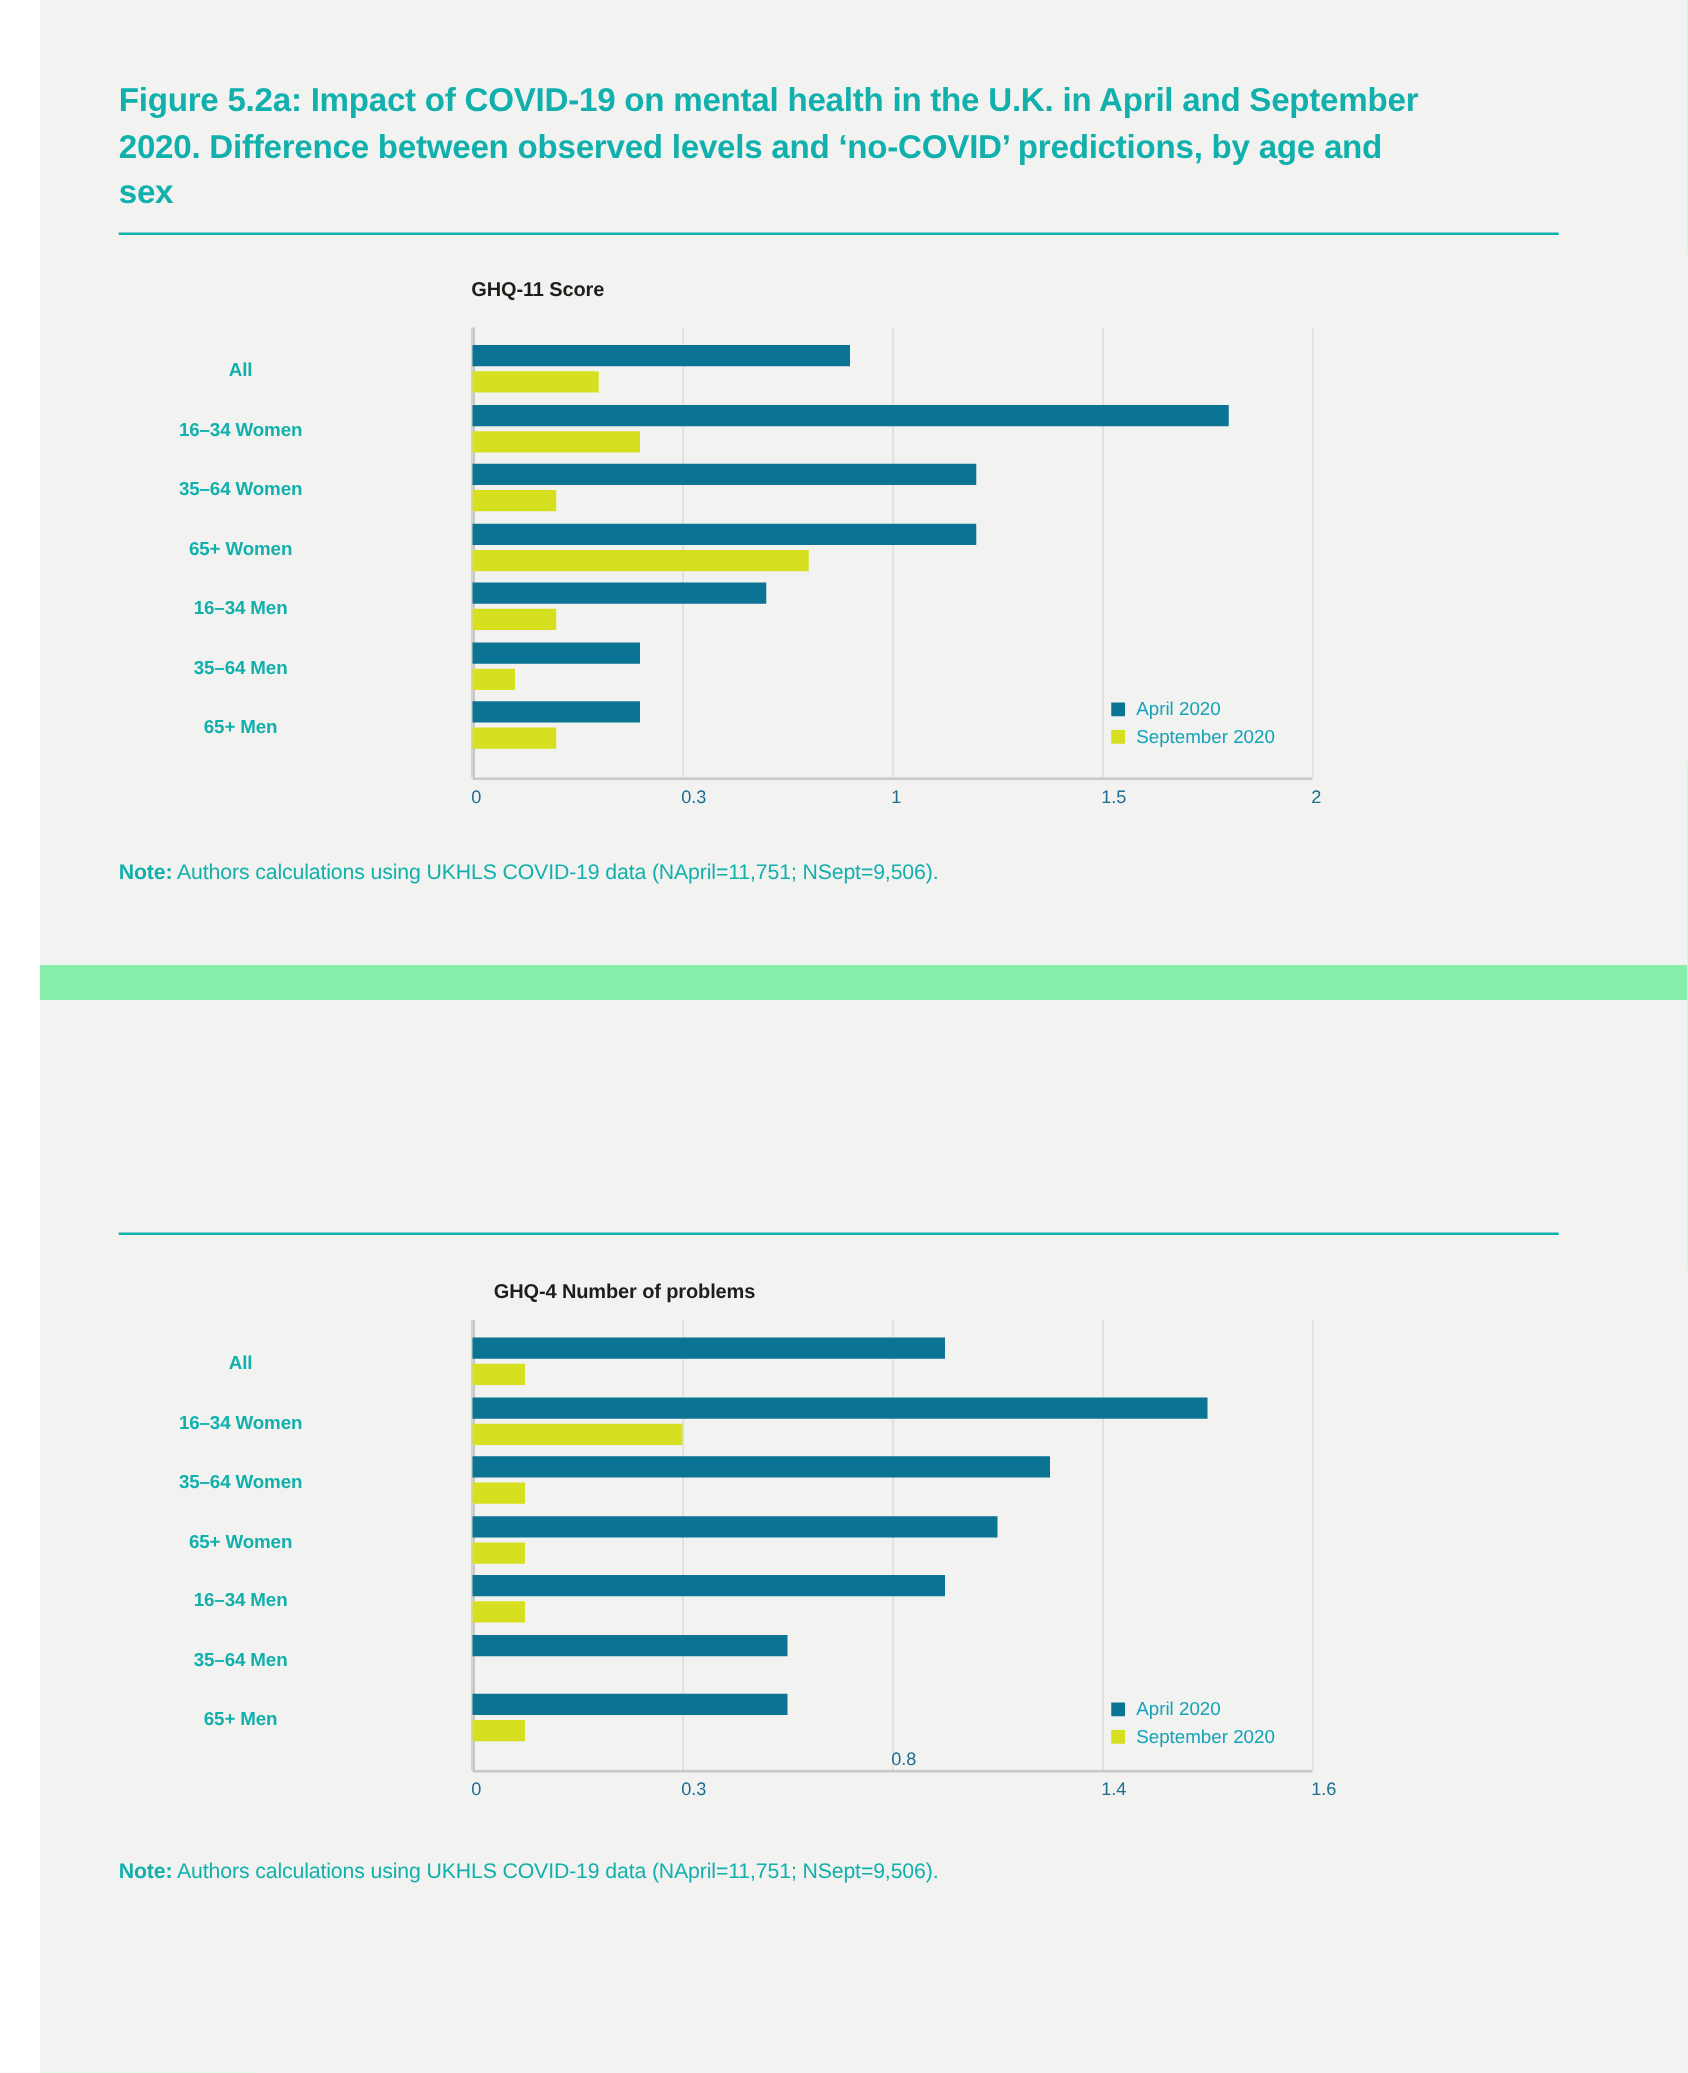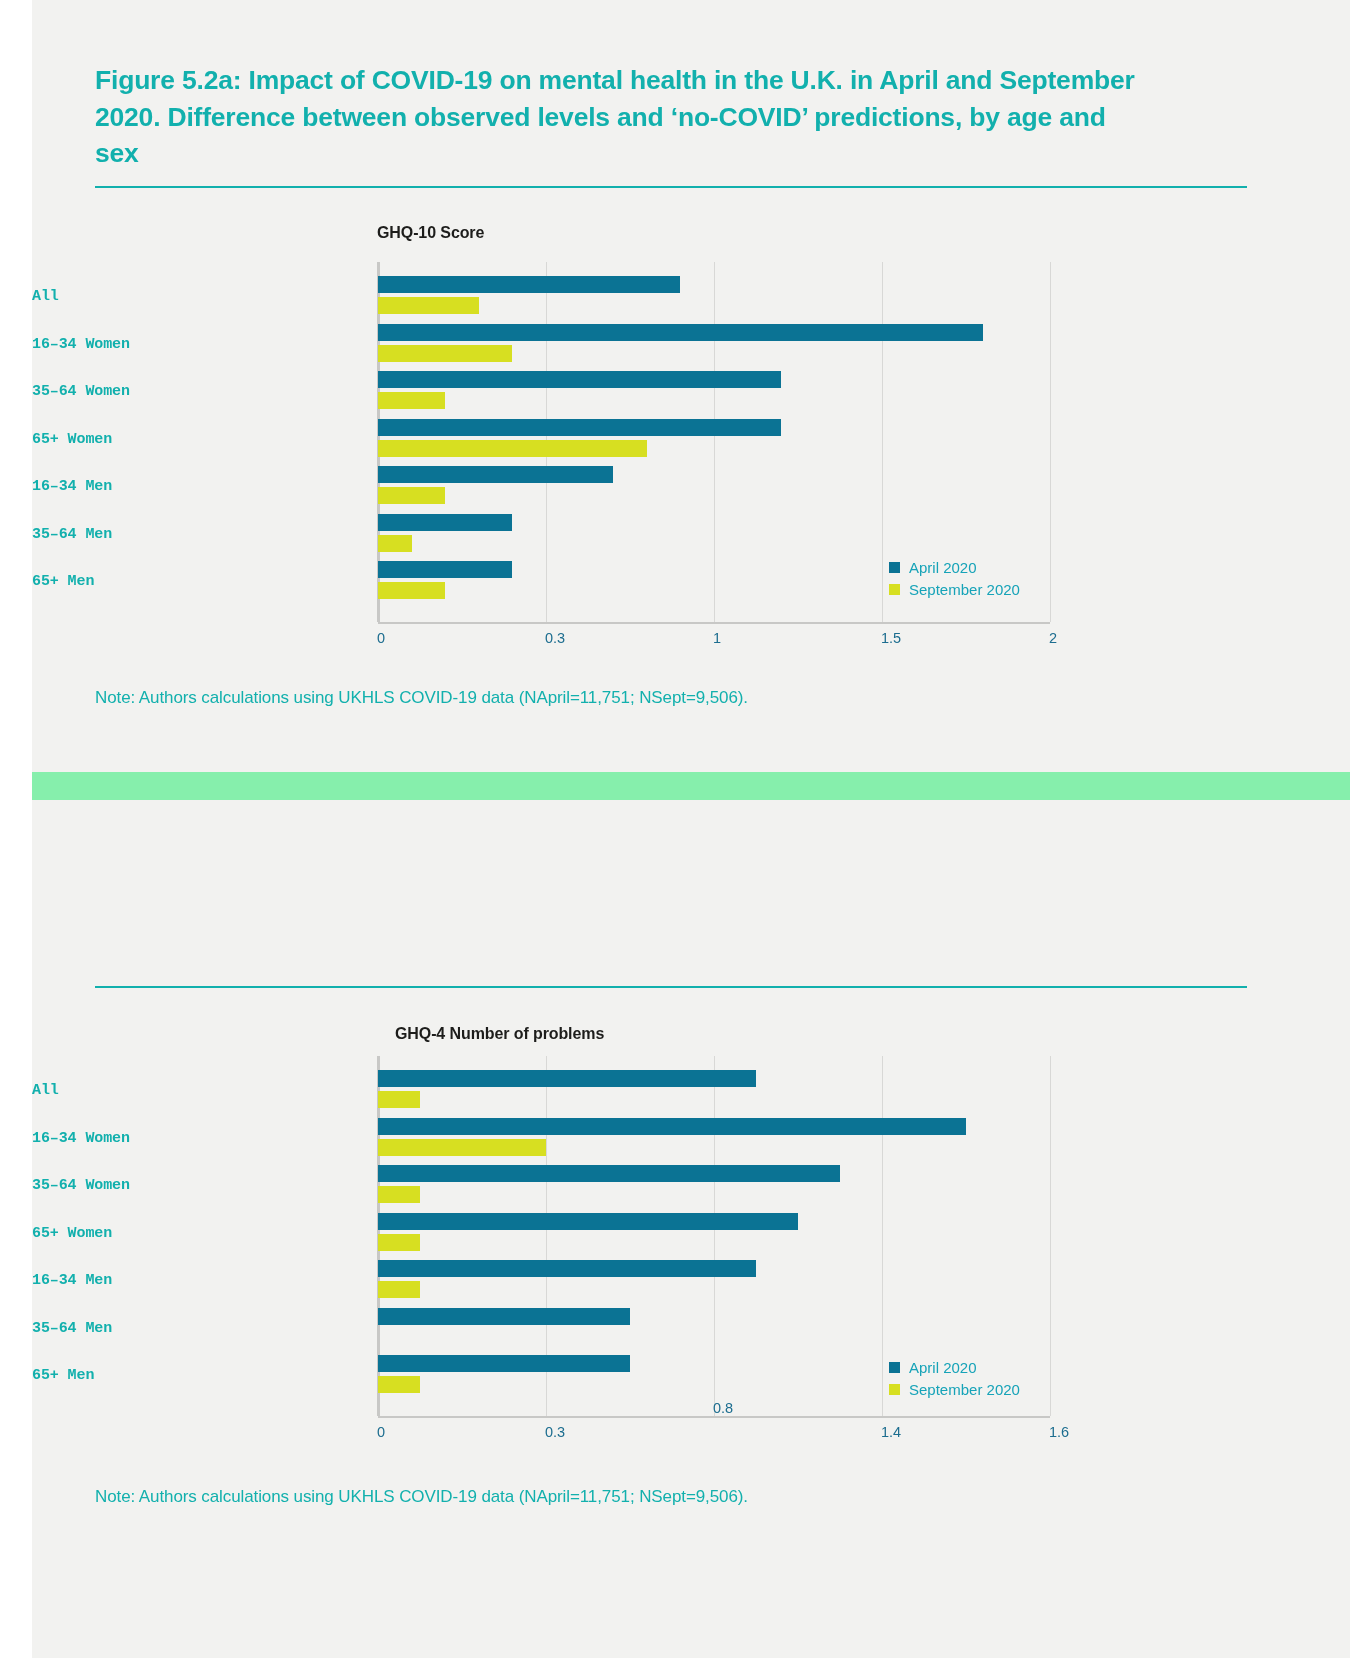--- a/index.html
+++ b/index.html
@@ -77,27 +77,26 @@
   .bar {
     position: absolute;
     height: 17px;
     left: 0;
   }
   .bar.april { background: #0b7394; top: 0; }
   .bar.sept  { background: #d7df21; top: 21px; }
 
   .cat-label {
     position: absolute;
-    text-align: left;
+    text-align: center;
     color: #12b0ad;
     font-size: 15px;
     font-weight: bold;
     letter-spacing: -0.1px;
     white-space: nowrap;
-    font-family: Liberation Mono, monospace;
   }
 
   .xtick {
     position: absolute;
     color: #1c6d8f;
     font-size: 14.5px;
     white-space: nowrap;
   }
 
   .legend {
@@ -118,35 +117,35 @@
   .legend-swatch.april { background: #0b7394; }
   .legend-swatch.sept  { background: #d7df21; }
 
   .note {
     position: absolute;
     left: 63px;
     font-size: 17px;
     color: #12b0ad;
     letter-spacing: -0.1px;
   }
-  .note b { font-weight: normal; color: #12b0ad; }
+  .note b { font-weight: bold; color: #12b0ad; }
   #figure-a .note { top: 688px; }
   #figure-b .note { top: 1487px; }
 </style>
 </head>
 <body>
 
 <div class="page">
 
   <section class="figure-block" id="figure-a">
     <h2 class="fig-title">Figure 5.2a: Impact of COVID-19 on mental health in the U.K. in April and September 2020. Difference between observed levels and ‘no-COVID’ predictions, by age and sex</h2>
     <div class="fig-rule"></div>
 
     <div class="chart-wrap" id="chart-a">
-      <div class="axis-title" style="left:345px; top:224px;">GHQ-10 Score</div>
+      <div class="axis-title" style="left:345px; top:224px;">GHQ-11 Score</div>
       <div class="plot" id="plot-a" style="left:345px; top:262px; width:672px; height:360px;">
           <div class="gridline first" style="left: 0px;"></div>
           <div class="gridline" style="left: 168px;"></div>
           <div class="gridline" style="left: 336px;"></div>
           <div class="gridline" style="left: 504px;"></div>
           <div class="gridline" style="left: 672px;"></div>
           <div style="position: absolute; left: 0px; top: 360px; width: 672px; height: 1.5px; background: rgb(200, 200, 198);"></div>
           <div class="cat-row" style="top: 14px; height: 40px;">
             <div class="bar april" style="width: 302.4px; background: rgb(11, 115, 148);"></div>
             <div class="bar sept" style="width: 100.8px; background: rgb(215, 223, 33);"></div>

